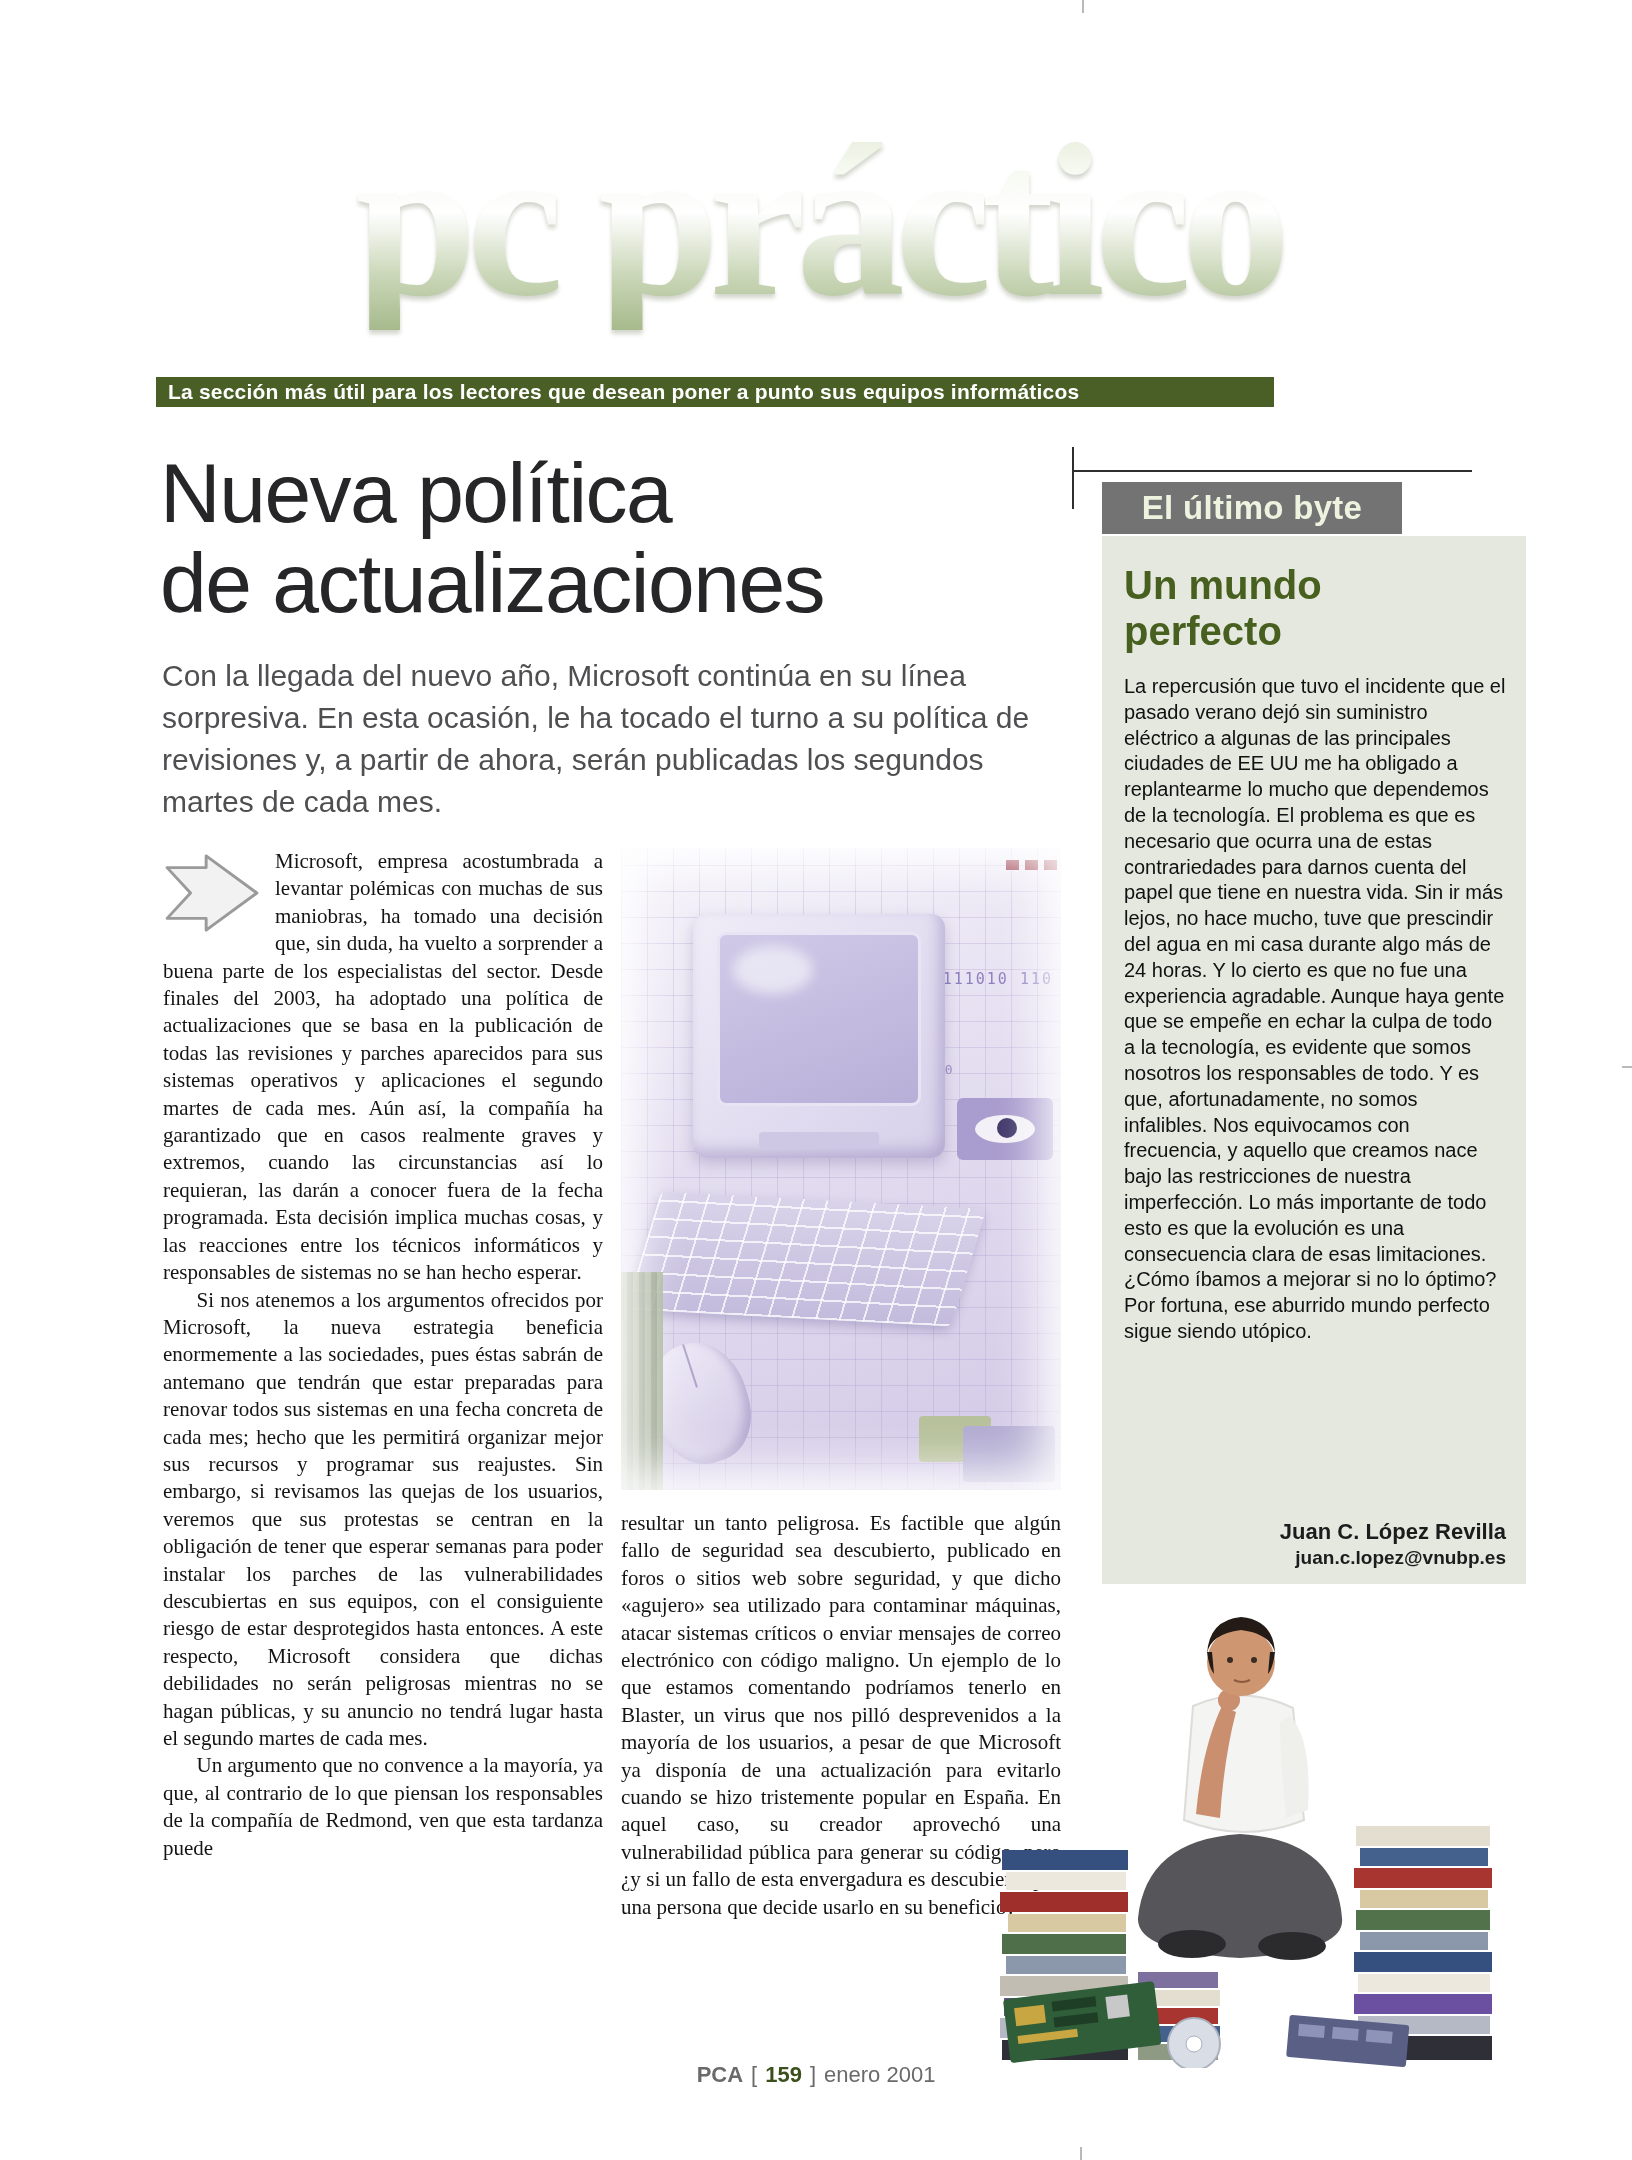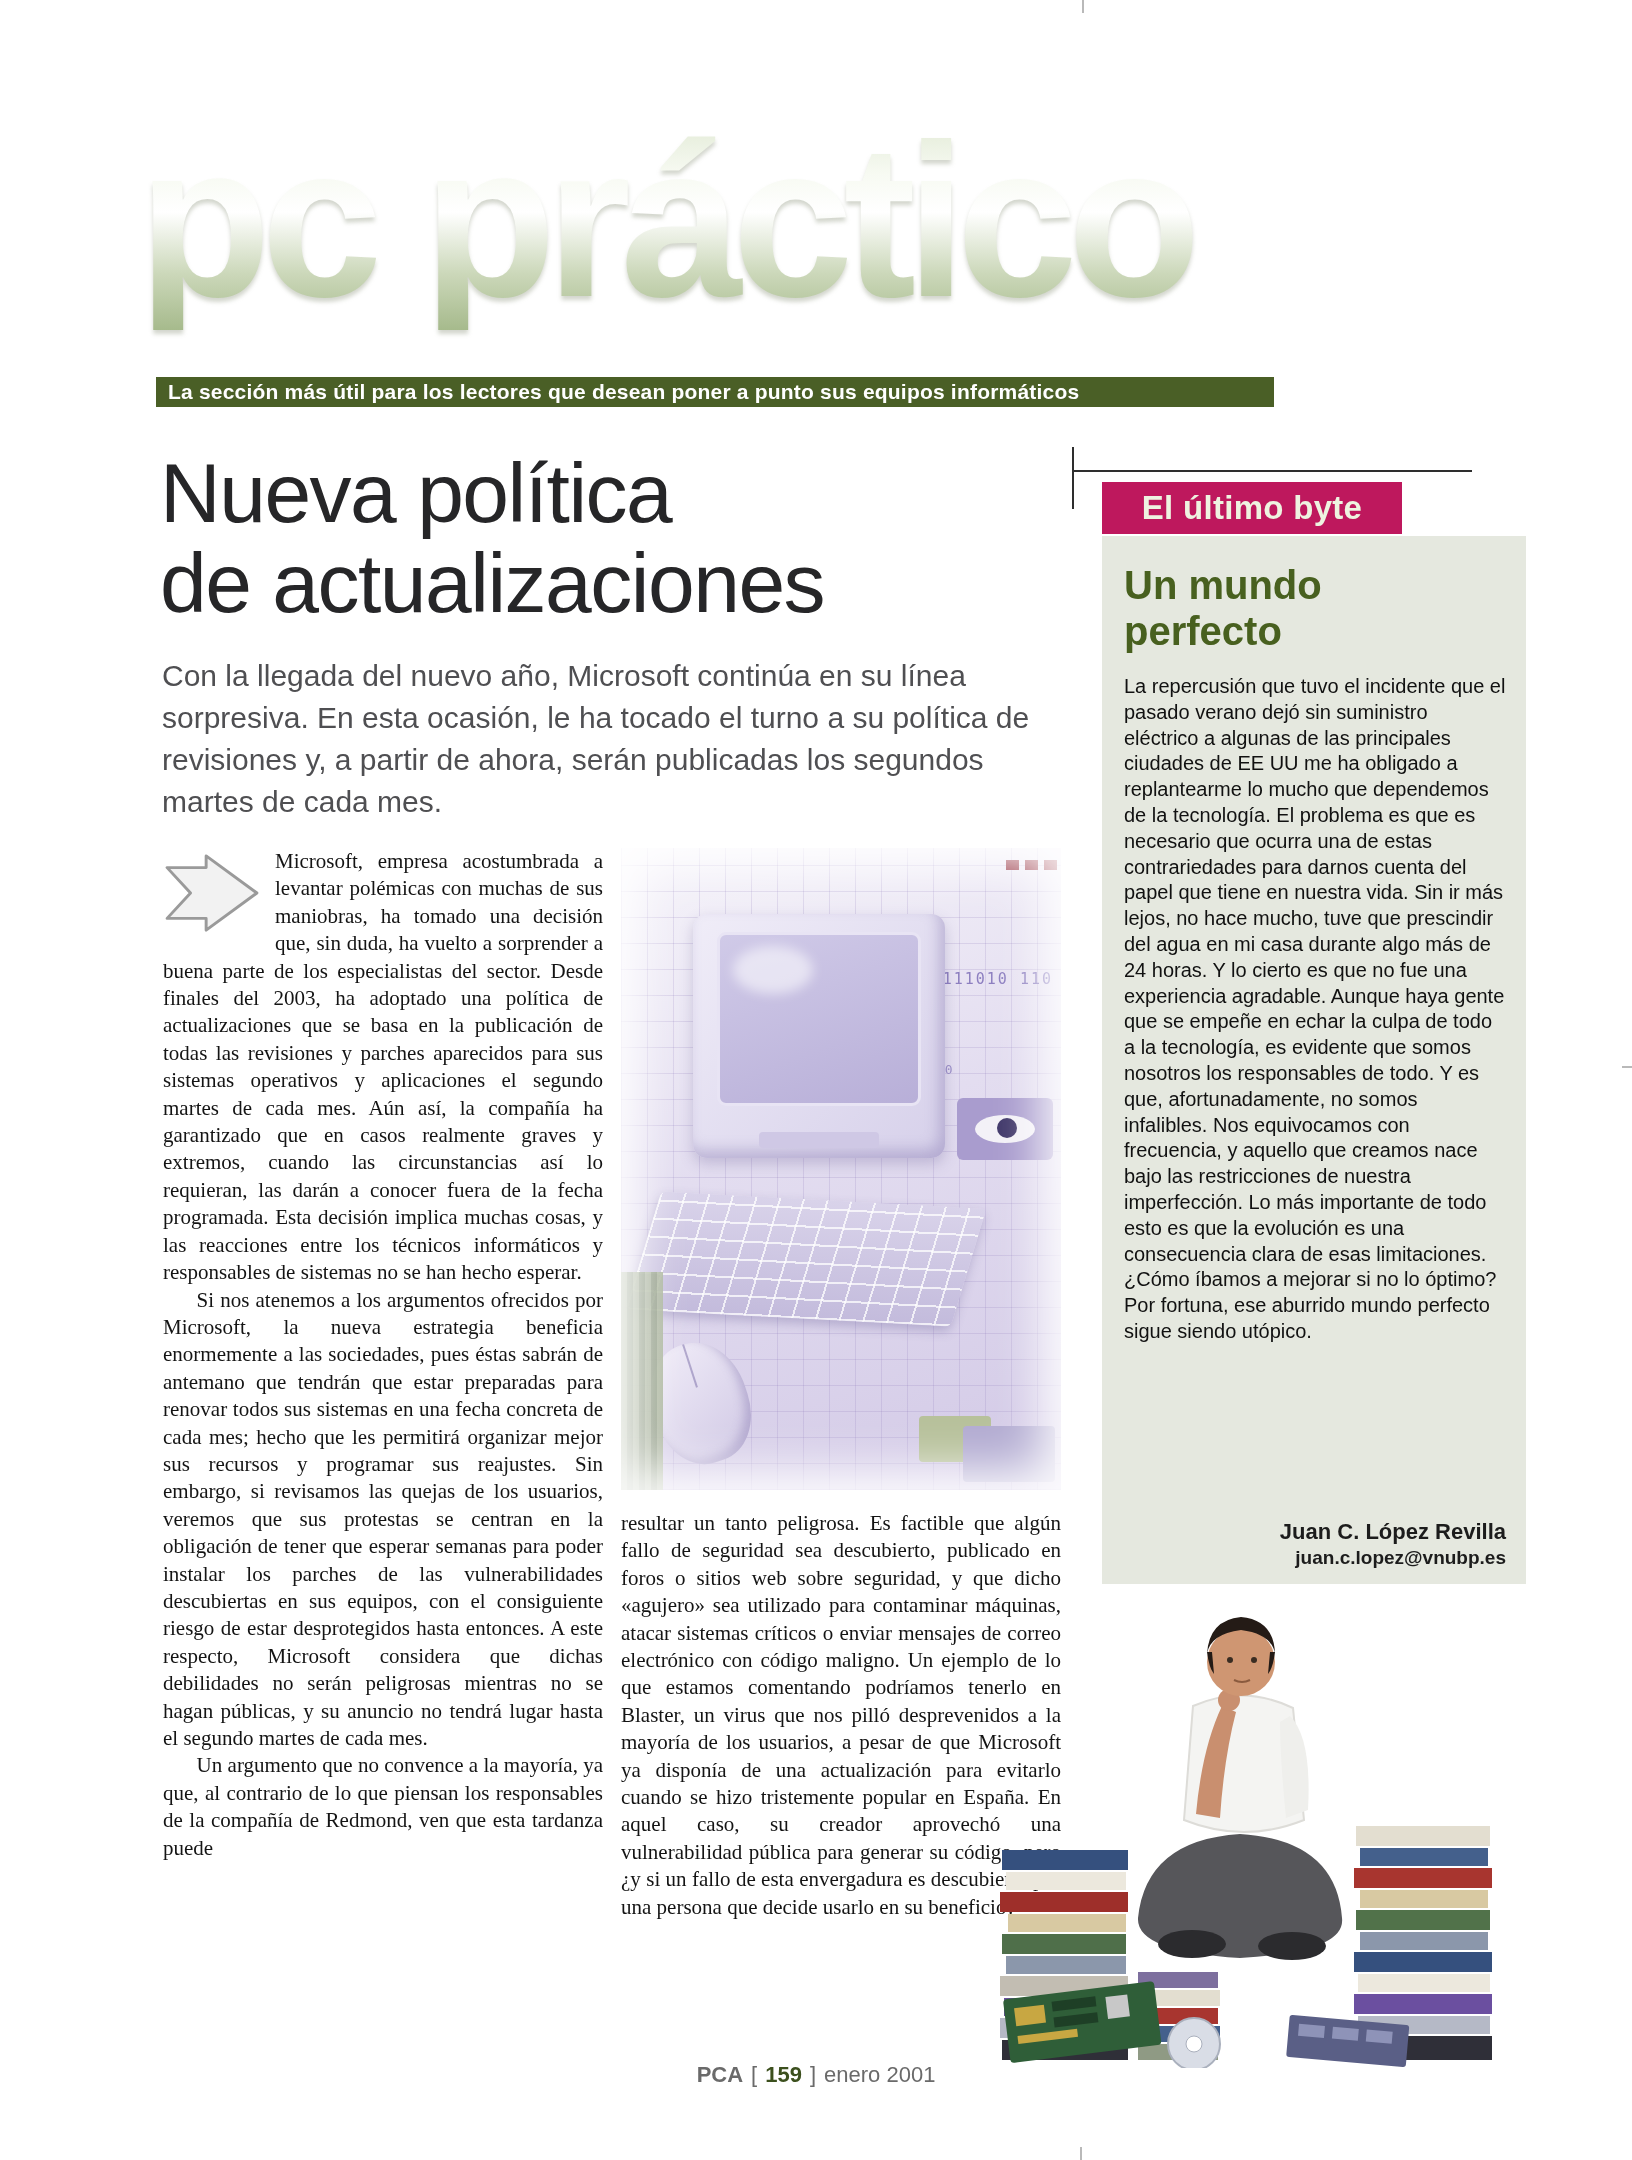--- a/index.html
+++ b/index.html
@@ -10,24 +10,24 @@
   }
 
   
   .regmark { position:absolute; background:#b9b9b9; }
   .regmark.top { left:1082px; top:0; width:2px; height:13px; }
   .regmark.bottom { left:1080px; top:2147px; width:2px; height:13px; }
   .regmark.right { left:1622px; top:1066px; width:10px; height:2px; }
 
   
   .logo {
-    position:absolute; left:138px; top:112px; width:1340px;
-    font-family:Liberation Sans, sans-serif;
+    position:absolute; left:148px; top:112px; width:1340px;
+    font-family:Liberation Serif, serif;
     font-size:218px; font-weight:bold; letter-spacing:-10px; line-height:1;
-    color:#b6c59e; white-space:nowrap;
+    color:#b6c59e; white-space:nowrap;text-align:center;
   }
   @supports ((background-clip:text) or (-webkit-background-clip:text)) {
     .logo {
       background:linear-gradient(180deg,#dfe8d2 0%, #f7faf2 28%, #ffffff 46%, #ccd8ba 74%, #a6ba8c 100%);
       -webkit-background-clip:text; background-clip:text; color:transparent;
       filter:drop-shadow(0 4px 2px rgba(110,120,90,.30));
     }
   }
   .tagline-bar {
     position:absolute; left:156px; top:377px; width:1118px; height:30px;
@@ -106,21 +106,21 @@
     background:#b7c19b; border-radius:4px; }
   .thumb-purple { position:absolute; right:6px; bottom:8px; width:92px; height:56px;
     background:#b3acd2; border-radius:4px; }
   .collage .fade { position:absolute; inset:0; box-shadow:inset 0 0 46px 20px rgba(255,255,255,.92); }
 
   
   .sidebar-topline { position:absolute; left:1072px; top:470px; width:400px; height:2px; background:#2e2e2e; }
   .sidebar-vline  { position:absolute; left:1072px; top:447px; width:2px; height:62px; background:#2e2e2e; }
   .sidebar-header {
     position:absolute; left:1102px; top:482px; width:300px; height:52px;
-    background:#be185d; color:#eef3e0; font-size:33px; font-weight:bold;
+    background:#737373; color:#eef3e0; font-size:33px; font-weight:bold;
     line-height:52px; text-align:center; letter-spacing:.3px;
   }
   .sidebar-panel {
     position:absolute; left:1102px; top:536px; width:424px; height:1048px;
     background:#e5e8df; padding:26px 20px 14px 22px;
   }
   .sidebar-title { font-size:40px; line-height:46px; font-weight:bold; color:#48601f; }
   .sidebar-body { margin-top:20px; font-size:20px; line-height:25.8px; color:#111; }
   .sidebar-byline { position:absolute; right:20px; bottom:14px; text-align:right;margin-top:8px; }
   .sidebar-author { font-size:22px; font-weight:bold; color:#1c1c1c; line-height:28px; }

